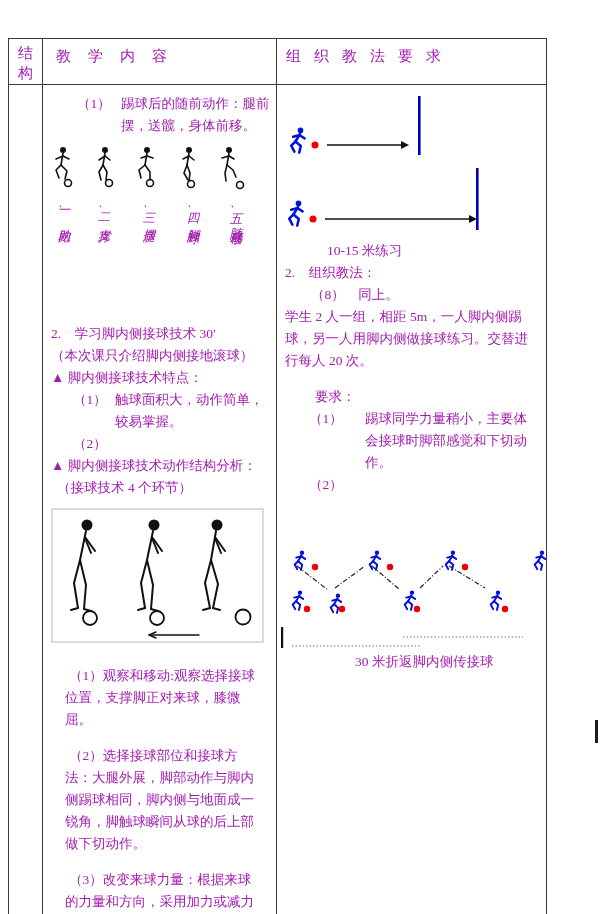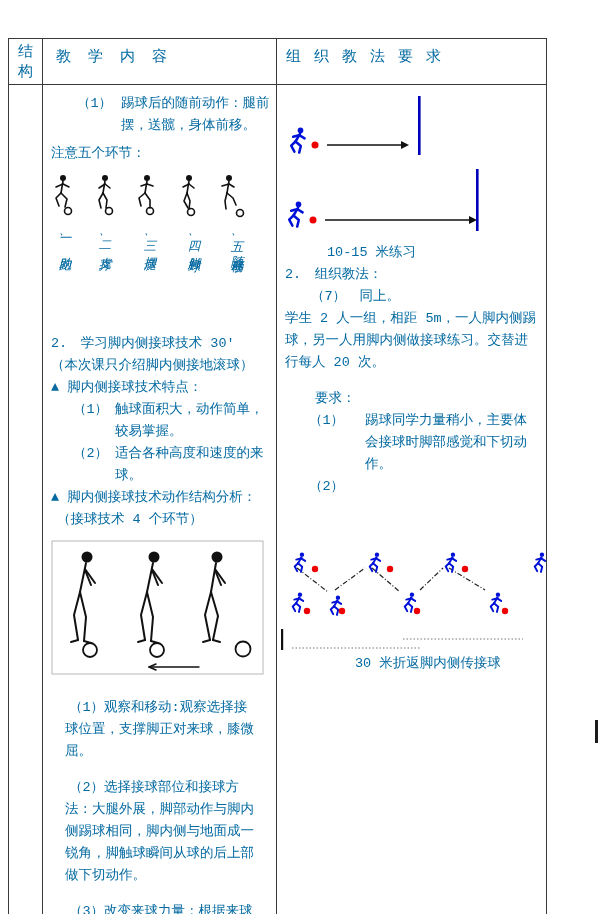--- a/index.html
+++ b/index.html
@@ -1,17 +1,17 @@
 <!DOCTYPE html>
 <html><head>
 <meta charset="utf-8">
 <style>
   html,body{margin:0;padding:0;background:#fff;}
   .page{position:relative;width:600px;height:914px;background:#fff;overflow:hidden;
-        font-family:Liberation Mono, monospace;color:#0369a1;}
+        font-family:Liberation Serif, serif;color:#a21caf;}
   
   .tbl{position:absolute;left:8px;top:38px;width:539px;height:876px;
        border:1px solid #3a3a3a;border-bottom:none;box-sizing:border-box;}
   .vline{position:absolute;top:0;bottom:0;width:1px;background:#3a3a3a;}
   .v1{left:33px;} .v2{left:267px;}
   .hline{position:absolute;left:0;right:0;top:45px;height:1px;background:#3a3a3a;}
   
   .hdr{position:absolute;top:0;height:45px;box-sizing:border-box;font-size:15px;}
   .hdr-structure{left:0;width:33px;display:flex;justify-content:center;padding-top:4px;}
   .vstack{width:16px;line-height:20px;text-align:center;word-break:break-all;}
@@ -27,21 +27,21 @@
   .hang .num{flex:0 0 auto;}
   .hang .txt{flex:1;}
   .tc-item1 .num{width:70px;padding-left:26px;box-sizing:border-box;}
   .feat .num{width:64px;padding-left:22px;box-sizing:border-box;}
   .req .num{width:80px;padding-left:24px;box-sizing:border-box;}
   .note{margin-top:6px;}
   .kick-seq{display:block;margin-top:4px;}
   .seq-labels{position:relative;height:100px;}
   .vlabel{position:absolute;top:4px;writing-mode:vertical-rl;text-orientation:upright;
           font-style:italic;font-size:12.5px;letter-spacing:1.5px;}
-  .title2{margin-top:6px;}
+  .title2{margin-top:24px;}
   .subnote.indent{padding-left:6px;}
   .receive-illus{display:block;margin-top:6px;}
   .steps{margin-top:12px;}
   .step{margin:14px;text-indent:4px;}
   
   .drill{position:relative;}
   .drill2{margin-top:2px;}
   .drill-label{padding-left:45px;height:20px;line-height:20px;}
   .drill-label2{padding-left:42px;}
   .org-block{margin-top:1px;}
@@ -89,21 +89,20 @@
       <span>组织教法要求</span>
     </div>
 
     <div class="colc">
 
       <div class="hang tc-item1">
         <span class="num">（1）</span>
         <span class="txt">踢球后的随前动作：腿前摆，送髋，身体前移。</span>
       </div>
 
-      <div class="note">注意五个环节：</div>
 
       <svg class="kick-seq" width="214" height="58" viewBox="0 0 214 58">
         <g fill="none" stroke="#111" stroke-width="1.6" stroke-linecap="round" stroke-linejoin="round">
           <g transform="translate(2,4)">
             <circle cx="10" cy="5" r="3" fill="#111" stroke="none"></circle>
             <path d="M10 8 L8 20"></path>
               <path d="M10 11 L16 14"></path>
               <path d="M10 11 L3 14"></path>
             <path d="M8 20 L14 26 L12 34"></path>
               <path d="M8 20 L3 25 L6 33"></path>
@@ -159,21 +158,20 @@
       <div class="title2">2.　学习脚内侧接球技术 30′</div>
       <div class="subnote">（本次课只介绍脚内侧接地滚球）</div>
       <div class="tri-head">▲ 脚内侧接球技术特点：</div>
 
       <div class="hang feat">
         <span class="num">（1）</span>
         <span class="txt">触球面积大，动作简单，较易掌握。</span>
       </div>
       <div class="hang feat">
         <span class="num">（2）</span>
-        <span class="txt">适合各种高度和速度的来球。</span>
       </div>
 
       <div class="tri-head">▲ 脚内侧接球技术动作结构分析：</div>
       <div class="subnote indent">（接球技术 4 个环节）</div>
 
       <svg class="receive-illus" width="214" height="146" viewBox="0 0 214 146">
         <rect x="1" y="4" width="211" height="133" fill="none" stroke="#b8b8b8" stroke-width="1"></rect>
         <g fill="none" stroke="#111" stroke-width="2" stroke-linecap="round" stroke-linejoin="round">
           <g transform="translate(14,0)">
             <circle cx="22" cy="20" r="5.5" fill="#111" stroke="none"></circle>
@@ -245,21 +243,21 @@
             <path d="M40 53 H184" fill="none"></path>
             <path d="M184 49 L192 53 L184 57 Z" fill="#111" stroke="none"></path>
           </g>
           <rect x="191" y="2" width="2.6" height="62" fill="#0000bb"></rect>
         </svg>
         <div class="drill-label drill-label2">10-15 米练习</div>
       </div>
 
       <div class="org-block">
         <div class="org-title">2.　组织教法：</div>
-        <div class="org-sub">（7）　同上。</div>
+        <div class="org-sub">（8）　同上。</div>
         <div class="org-para">学生 2 人一组，相距 5m，一人脚内侧踢球，另一人用脚内侧做接球练习。交替进行每人 20 次。</div>
       </div>
 
       <div class="req-block">
         <div class="req-head">要求：</div>
         <div class="hang req">
           <span class="num">（1）</span>
           <span class="txt">踢球同学力量稍小，主要体会接球时脚部感觉和下切动作。</span>
         </div>
         <div class="hang req">

